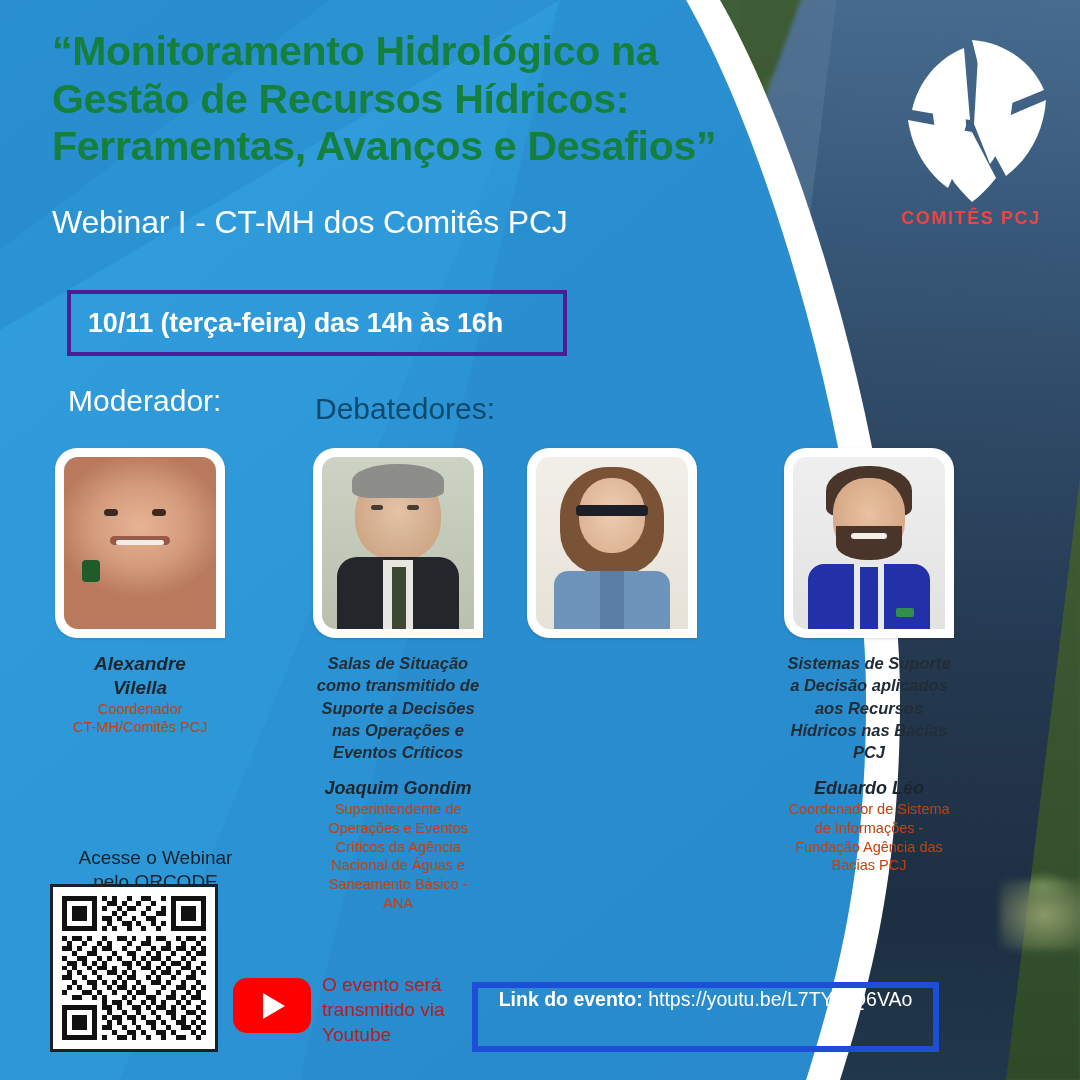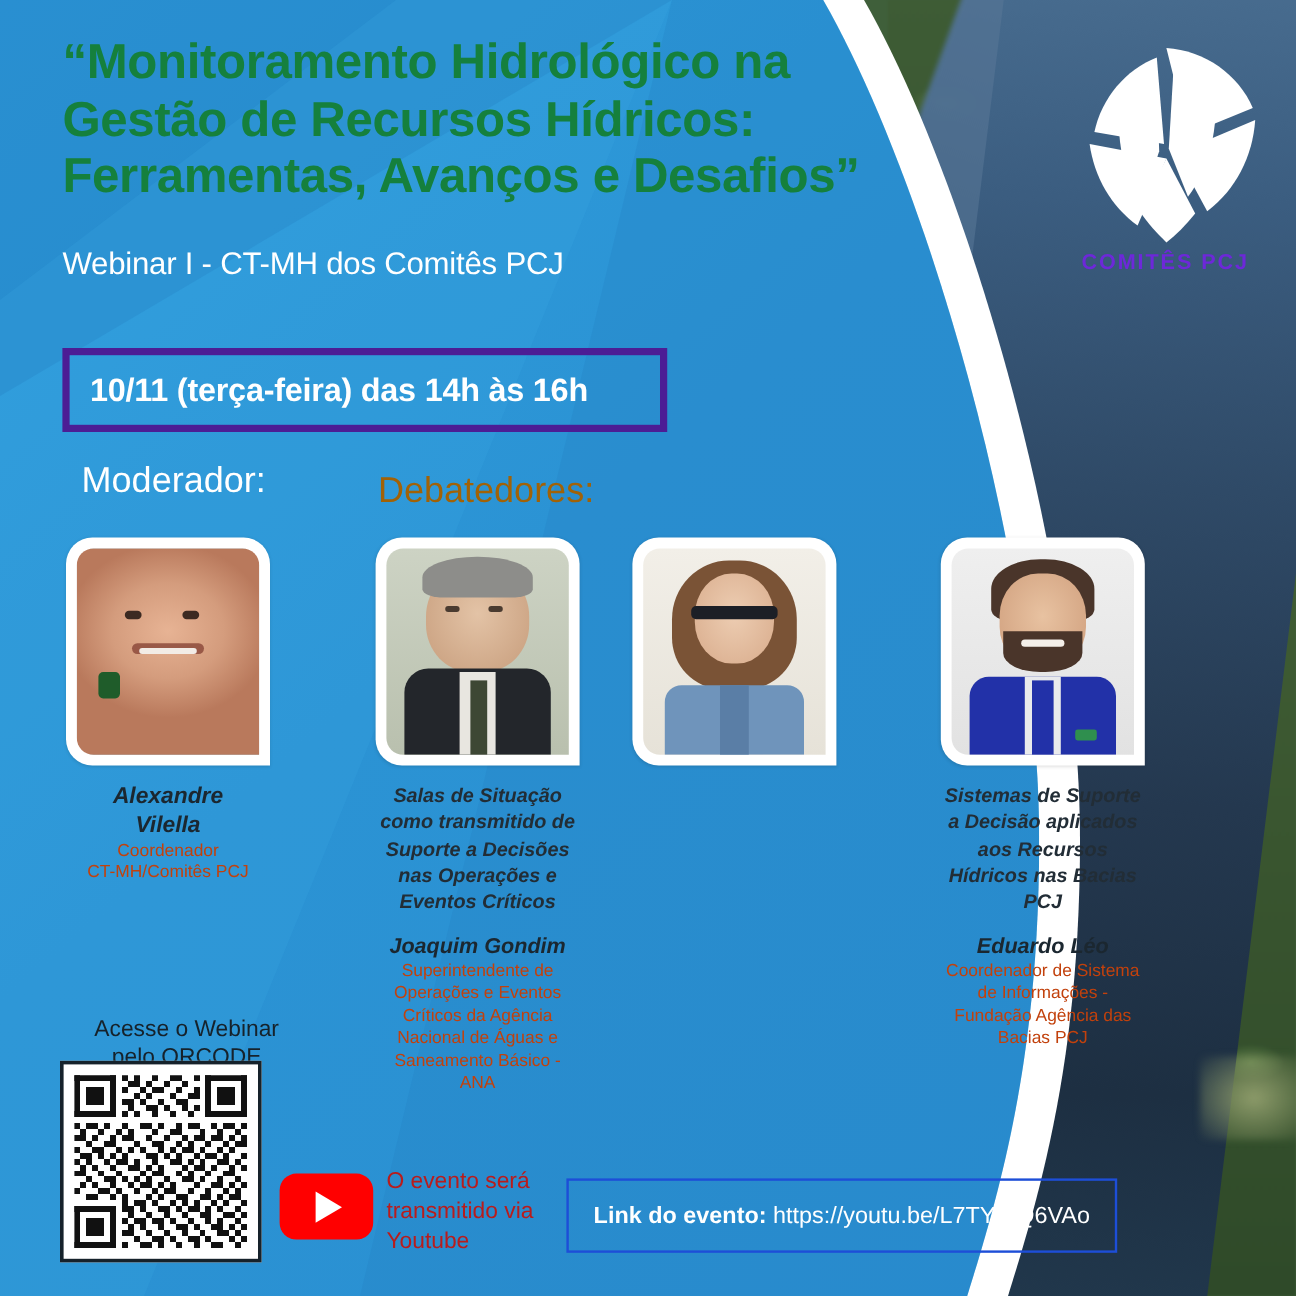--- a/index.html
+++ b/index.html
@@ -54,28 +54,28 @@
   
   .bluepanel{position:absolute;inset:0;}
 
   
   .content{position:absolute;inset:0;}
 
   .title{position:absolute;left:52px;top:28px;width:680px;
      font-size:41px;font-weight:bold;color:#15803d;line-height:1.16;
      letter-spacing:-.3px;}
   .subtitle{position:absolute;left:52px;top:204px;width:700px;
-     font-size:26px;color:#ffffff;font-weight:400;letter-spacing:-.2px;}
-
-  .datebox{position:absolute;left:52px;top:290px;width:492px;height:58px;
-     border:6px solid #4c1d95;display:flex;align-items:center;}
+     font-size:32px;color:#ffffff;font-weight:400;letter-spacing:-.2px;}
+
+  .datebox{position:absolute;left:67px;top:290px;width:492px;height:58px;
+     border:4px solid #4c1d95;display:flex;align-items:center;}
   .datebox span{font-size:27px;font-weight:bold;color:#fff;margin-left:17px;letter-spacing:-.2px;}
 
   .lbl-mod{position:absolute;left:68px;top:384px;font-size:30px;color:#fff;}
-  .lbl-deb{position:absolute;left:315px;top:392px;font-size:30px;color:#a16207;}
+  .lbl-deb{position:absolute;left:315px;top:392px;font-size:30px;color:#0c4a6e;}
 
   .card{position:absolute;}
   .frame{width:170px;height:190px;background:#ffffff;
      border-radius:22px 22px 0 22px;padding:9px;box-sizing:border-box;
      box-shadow:0 1px 3px rgba(0,0,0,.12);}
   .frame .ph{width:100%;height:100%;border-radius:14px 14px 0 14px;overflow:hidden;position:relative;}
 
   .cap{ text-align:center;color:#1e2a33;}
   .cap .topic{font-size:16.5px;font-weight:bold;font-style:italic;line-height:1.35;color:#222d36;}
   .cap .pname{font-size:18px;font-weight:bold;font-style:italic;color:#1b2730;line-height:1.25;}
@@ -90,27 +90,27 @@
   .qr{width:100%;height:100%;display:block;}
 
   .ytlogo{position:absolute;left:233px;top:978px;width:78px;height:55px;
      background:#ff0000;border-radius:14px;}
   .ytlogo:after{content:"";position:absolute;left:30px;top:15px;
      border-left:22px solid #fff;border-top:13px solid transparent;border-bottom:13px solid transparent;}
   .yttext{position:absolute;left:322px;top:972px;width:140px;
      font-size:19px;color:#b91c1c;line-height:1.32;}
 
   .linkbox{position:absolute;left:472px;top:982px;width:455px;height:58px;
-     border:2px solid #1d4ed8;display:flex;align-items:center;justify-content:center;}
+     border:6px solid #1d4ed8;display:flex;justify-content:center;}
   .linkbox .t{font-size:19.5px;color:#ffffff;}
   .linkbox .t b{font-weight:bold;}
 
   .logo{position:absolute;left:886px;top:28px;width:170px;height:200px;}
   .logo-text{position:absolute;left:886px;top:208px;width:170px;text-align:center;
-     font-size:18px;font-weight:bold;color:#6d28d9;letter-spacing:1.6px;}
+     font-size:18px;font-weight:bold;color:#ef4444;letter-spacing:1.6px;}
 </style>
 </head>
 <body>
 
 <div id="poster">
 
   <div class="photo-bg">
     <div class="field-top"></div>
     <div class="forest-l"></div>
     <div class="forest-r"></div>

